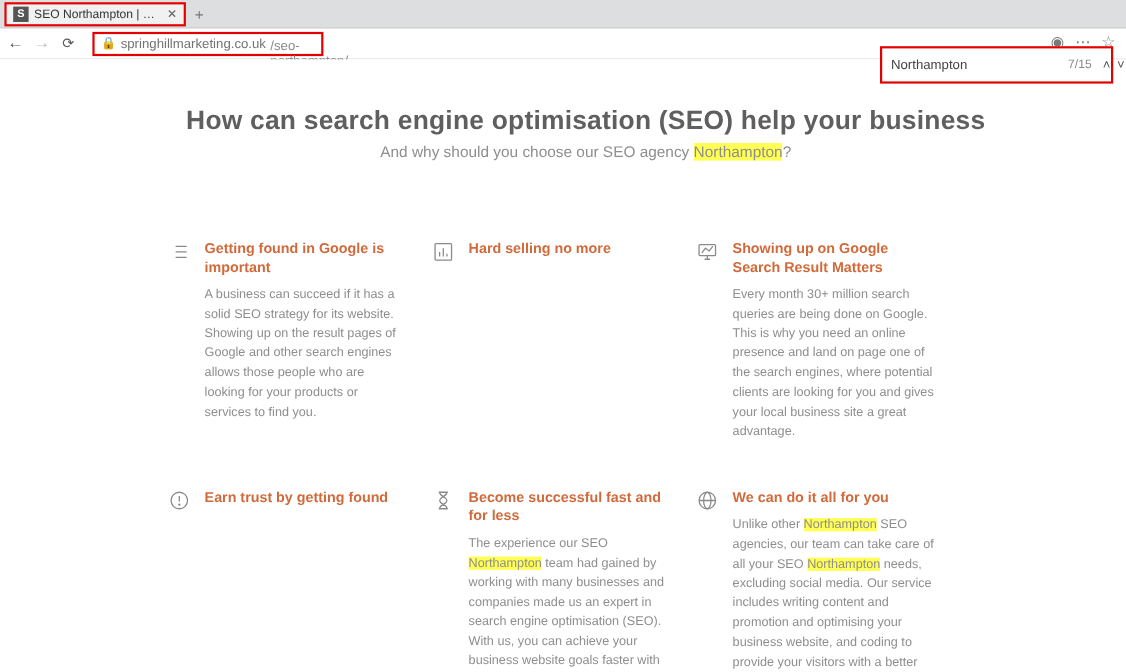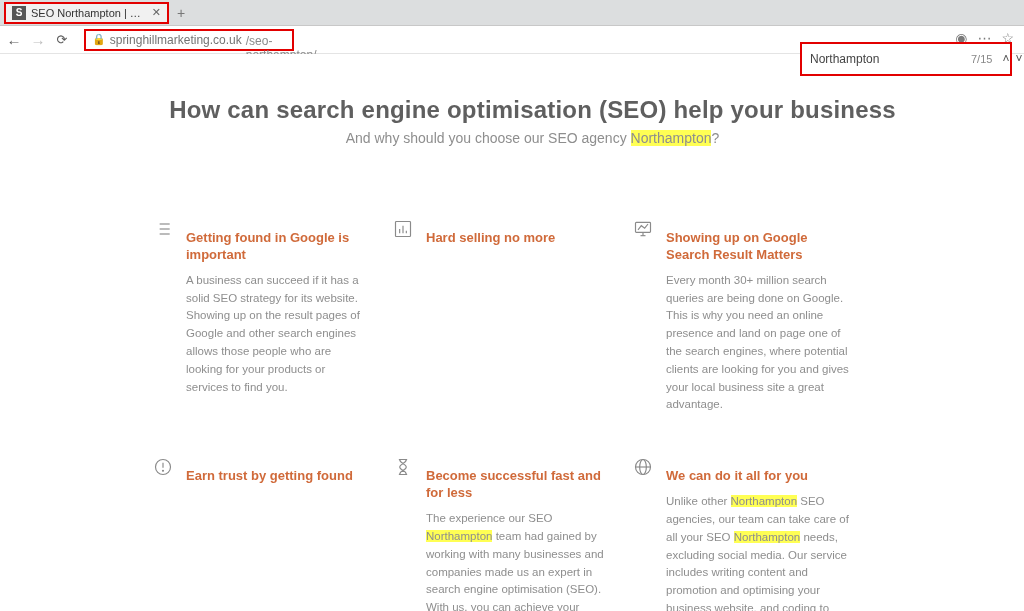--- a/index.html
+++ b/index.html
@@ -32,21 +32,21 @@
   .headline h1 { font-size: 24px; font-weight: bold; color: #5f5f5f; letter-spacing: 0.2px; }
   .headline p { font-size: 14px; color: #8e8e8e; margin-top: 6px; }
   .headline p .q { color: #8e8e8e; }
 
   mark.hl { background: #ffff54; color: inherit; padding: 0 0px; }
 
   .grid { display: grid; grid-template-columns: repeat(3, 240px); column-gap: 0; row-gap: 42px; justify-content: center; margin: 72px auto 0; width: 770px; }
   .item { display: flex; gap: 12px; padding-right: 22px; }
   .item .icn { width: 22px; height: 22px; flex: 0 0 22px; display: flex; align-items: center; justify-content: center; }
   .item .icn svg { width: 20px; height: 20px; stroke: #8a8a8a; fill: none; stroke-width: 1.4; }
-  .item .txt { flex: 1; margin-top: 12px; }
+  .item .txt { flex: 1; }
   .item h3 { font-size: 13px; font-weight: 600; color: #d06a3a; line-height: 1.3; margin-bottom: 8px; }
   .item p { font-size: 11.5px; line-height: 1.55; color: #8e8e8e; }
 </style>
 </head>
 <body>
 
 <div class="tabbar">
   <div class="tab">
     <span class="favicon">S</span>
     <span class="tab-title">SEO Northampton | Search Engi</span>

